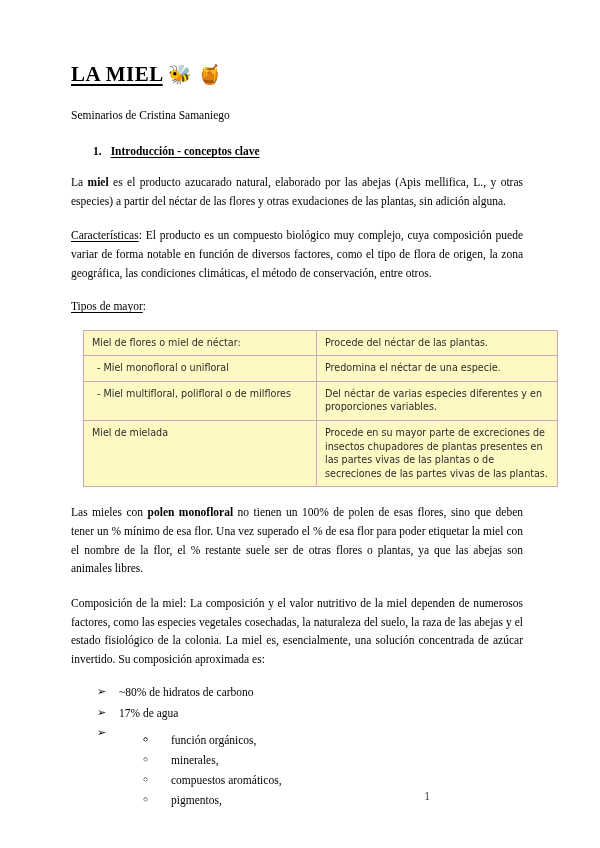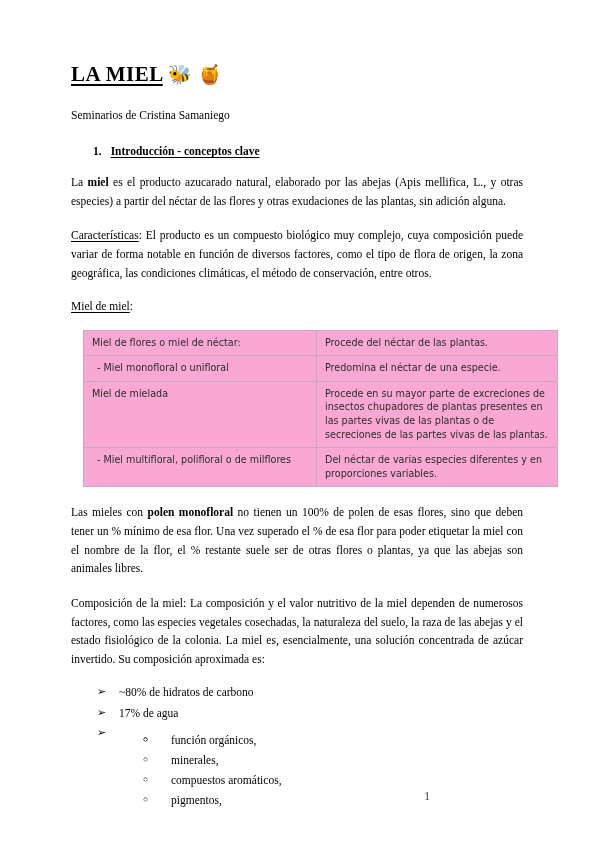--- a/index.html
+++ b/index.html
@@ -96,21 +96,21 @@
   .label-line .u { text-decoration: underline; text-underline-offset: 2px; }
 
   
   .table-wrap {
     padding-top: 14px;
     padding-left: 12px;
   }
   table.types {
     border-collapse: collapse;
     width: 440px;
-    background: #f9a8d4;
+    background: #fef9c3;
     font-family: "DejaVu Sans", "Liberation Sans", sans-serif;
     table-layout: fixed;
   }
   table.types td {
     border: 1px solid #c9a7bd;
     padding: 5px 8px 6px 8px;
     font-size: 9.6px;
     line-height: 1.42;
     color: #2b2b2b;
     vertical-align: top;
@@ -178,40 +178,40 @@
 
     <div class="section-heading">
       <span class="num">1.</span>
       <span class="htext">Introducción - conceptos clave</span>
     </div>
 
     <p class="body"><span>La </span><span class="b">miel</span><span> es el producto azucarado natural, elaborado por las abejas (Apis mellifica, L., y otras especies) a partir del néctar de las flores y otras exudaciones de las plantas, sin adición alguna.</span></p>
 
     <p class="body"><span class="u">Características</span><span>: El producto es un compuesto biológico muy complejo, cuya composición puede variar de forma notable en función de diversos factores, como el tipo de flora de origen, la zona geográfica, las condiciones climáticas, el método de conservación, entre otros.</span></p>
 
-    <p class="label-line"><span class="u">Miel de miel</span><span>:</span></p>
+    <p class="label-line"><span class="u">Tipos de mayor</span><span>:</span></p>
 
     <div class="table-wrap">
       <table class="types">
         <tbody>
           <tr>
             <td class="col-a">Miel de flores o miel de néctar:</td>
             <td class="col-b">Procede del néctar de las plantas.</td>
           </tr>
           <tr>
             <td class="col-a indent">- Miel monofloral o unifloral</td>
             <td class="col-b">Predomina el néctar de una especie.</td>
           </tr>
           <tr>
+            <td class="col-a indent">- Miel multifloral, polifloral o de milflores</td>
+            <td class="col-b">Del néctar de varias especies diferentes y en proporciones variables.</td>
+          </tr>
+          <tr>
             <td class="col-a">Miel de mielada</td>
             <td class="col-b">Procede en su mayor parte de excreciones de insectos chupadores de plantas presentes en las partes vivas de las plantas o de secreciones de las partes vivas de las plantas.</td>
-          </tr>
-          <tr>
-            <td class="col-a indent">- Miel multifloral, polifloral o de milflores</td>
-            <td class="col-b">Del néctar de varias especies diferentes y en proporciones variables.</td>
           </tr>
         </tbody>
       </table>
     </div>
 
     <p class="body"><span>Las mieles con </span><span class="b">polen monofloral</span><span> no tienen un 100% de polen de esas flores, sino que deben tener un % mínimo de esa flor. Una vez superado el % de esa flor para poder etiquetar la miel con el nombre de la flor, el % restante suele ser de otras flores o plantas, ya que las abejas son animales libres.</span></p>
 
     <p class="body"><span class="ub">Composición de la miel:</span><span> La composición y el valor nutritivo de la miel dependen de numerosos factores, como las especies vegetales cosechadas, la naturaleza del suelo, la raza de las abejas y el estado fisiológico de la colonia. La miel es, esencialmente, una solución concentrada de azúcar invertido. Su composición aproximada es:</span></p>
 
     <ul class="arrow-list">

